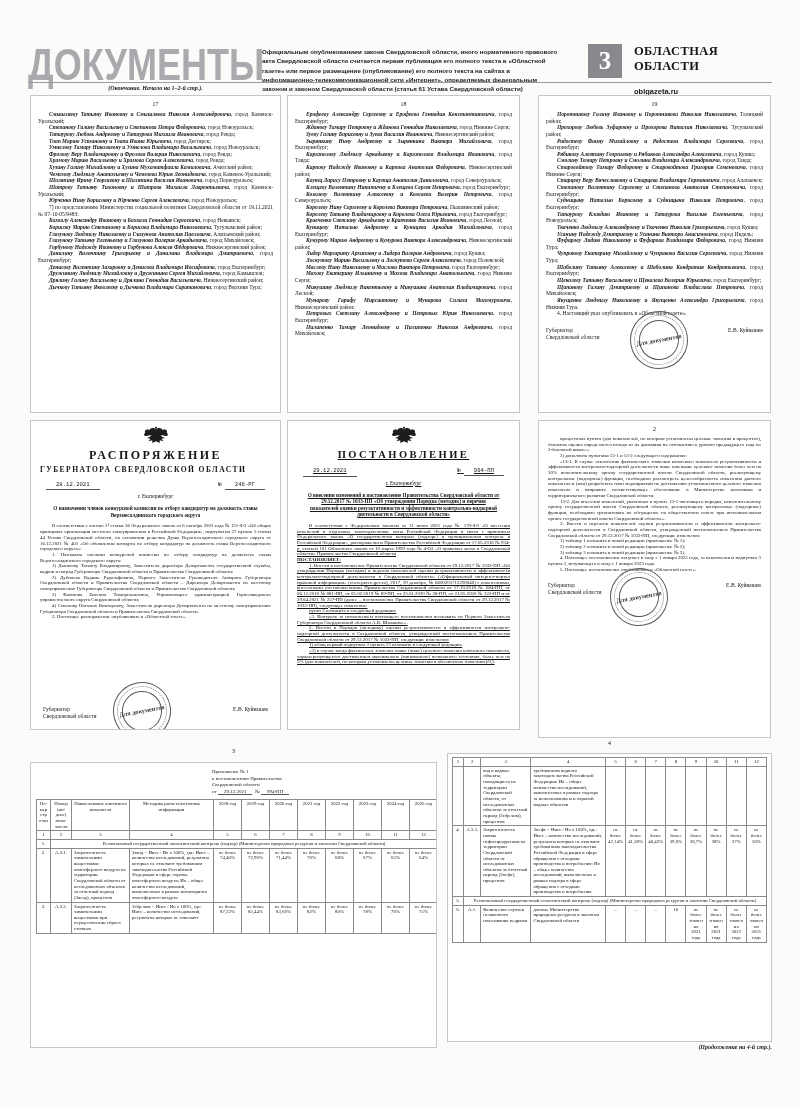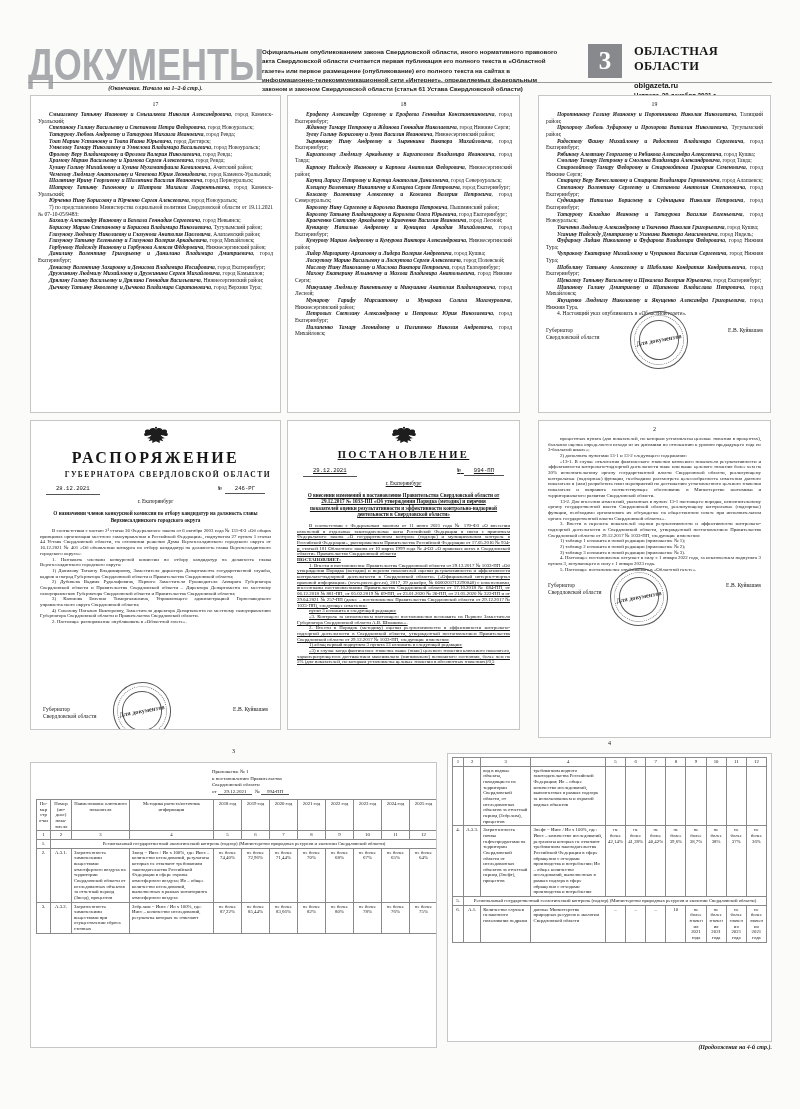--- a/index.html
+++ b/index.html
@@ -6,31 +6,31 @@
   body{width:800px;height:1109px;background:#fbfbfa;position:relative;
        font-family:"Liberation Serif",serif;color:#161616;}
   .abs{position:absolute;}
   .rule{position:absolute;left:28px;top:82px;width:744px;height:1px;background:#9a9a9a;}
   .masthead-title{font:bold 45px "Liberation Sans",sans-serif;color:#a8aaad;
        transform:scaleX(.8);transform-origin:left top;letter-spacing:0;line-height:1;}
   .legal-note{font:bold 6.2px/1.5 "Liberation Sans",sans-serif;color:#222;text-align:left;}
   .pagebox{background:#87898c;color:#fff;display:flex;align-items:center;justify-content:center;
        font:bold 25px "Liberation Serif",serif;}
   .mh-name{font:bold 12.5px "Liberation Serif",serif;letter-spacing:.4px;}
-  .mh-site{font:bold 7.5px "Liberation Sans",sans-serif;margin-top:7px;}
+  .mh-site{font:bold 7.5px "Liberation Sans",sans-serif;margin-top:13px;}
   .mh-date{font:bold 6.3px "Liberation Sans",sans-serif;margin-top:2px;}
   .cont-note{font:bold italic 6px "Liberation Serif",serif;font-style:italic;text-align:center;}
   .box{position:absolute;border:1px solid #c6c6c6;background:#fff;overflow:hidden;box-sizing:border-box;}
   .ncol{font:5.5px/1.21 "Liberation Serif",serif;padding:4px 7px;text-align:justify;}
   .colnum{text-align:center;font-size:5.8px;margin:1px 0 3px;}
   .entry{margin:0;text-indent:11px;}
   .nm{font-weight:bold;font-style:italic;}
   .doc{font:4.9px/1.16 "Liberation Serif",serif;padding:5px 9px;text-align:justify;}
-  .kind{font-size:16px;font-weight:bold;letter-spacing:2.5px;text-align:center;margin-top:2px;}
-  .org{font-size:7.6px;font-weight:bold;letter-spacing:1.4px;text-align:right;margin-top:3px;}
+  .kind{font-size:12px;font-weight:bold;letter-spacing:2.5px;text-align:center;margin-top:2px;}
+  .org{font-size:7.6px;font-weight:bold;letter-spacing:1.4px;text-align:left;margin-top:3px;}
   .dateline{display:flex;justify-content:space-between;margin:7px 6px 2px;font-size:5.6px;font-family:"Liberation Mono",monospace;}
   .u{border-bottom:1px solid #555;padding:0 10px 1px;}
   .city{text-align:center;margin:3px 0 6px;font-size:5.4px;}
   .subject{font-weight:bold;text-align:center;margin:4px 10px 5px;font-size:5.2px;line-height:1.25;}
   .para{text-indent:12px;text-align:justify;margin:0;}
   .resolve{font-weight:bold;margin:0;}
   .docsig{position:absolute;left:12px;right:12px;bottom:10px;display:flex;
        justify-content:space-between;align-items:flex-start;font-size:5.6px;background:transparent;}
   .sig-inline{position:relative;display:flex;justify-content:space-between;align-items:flex-start;
        margin-top:10px;font-size:5.6px;height:52px;}

